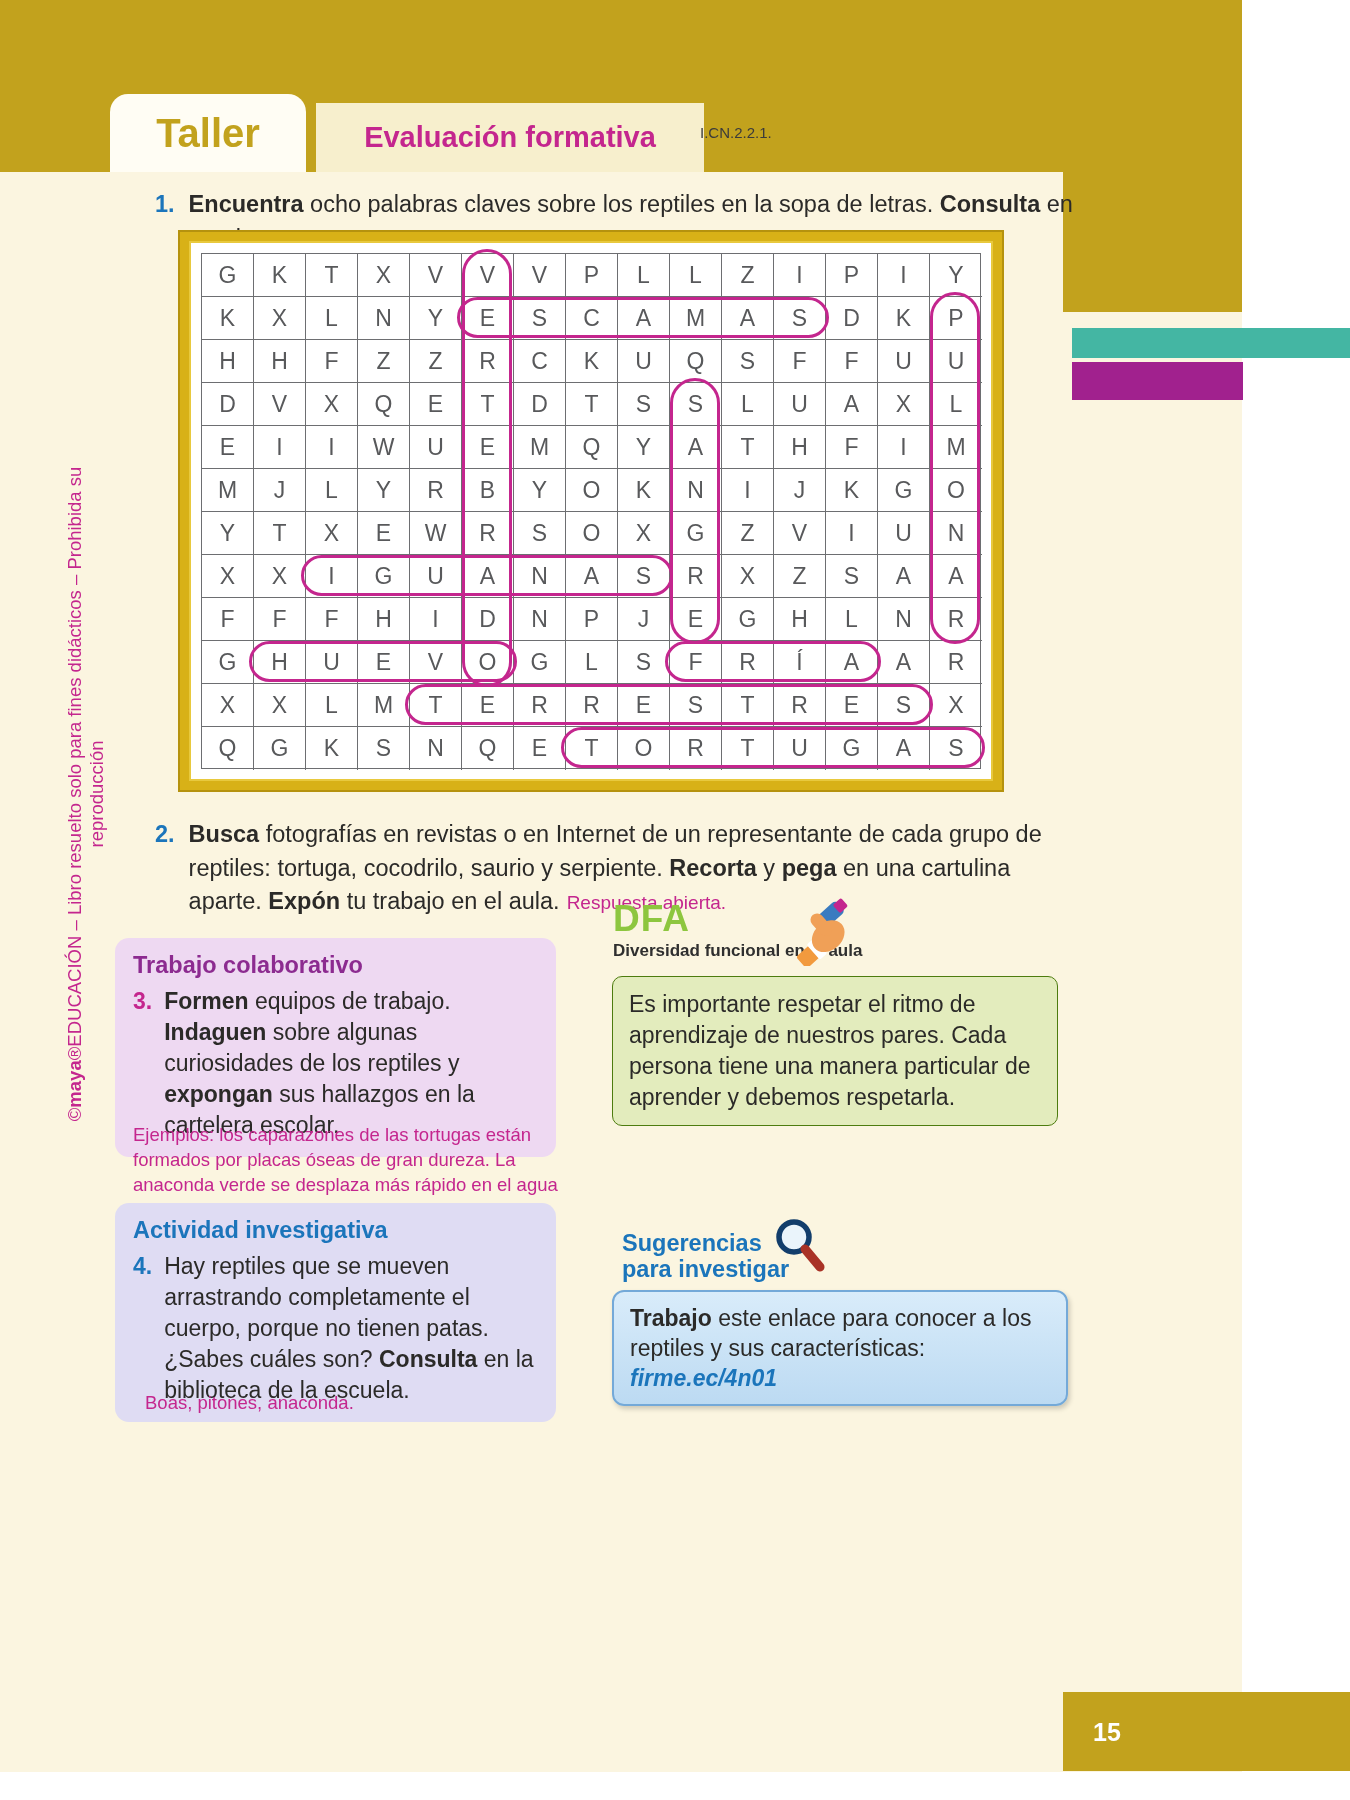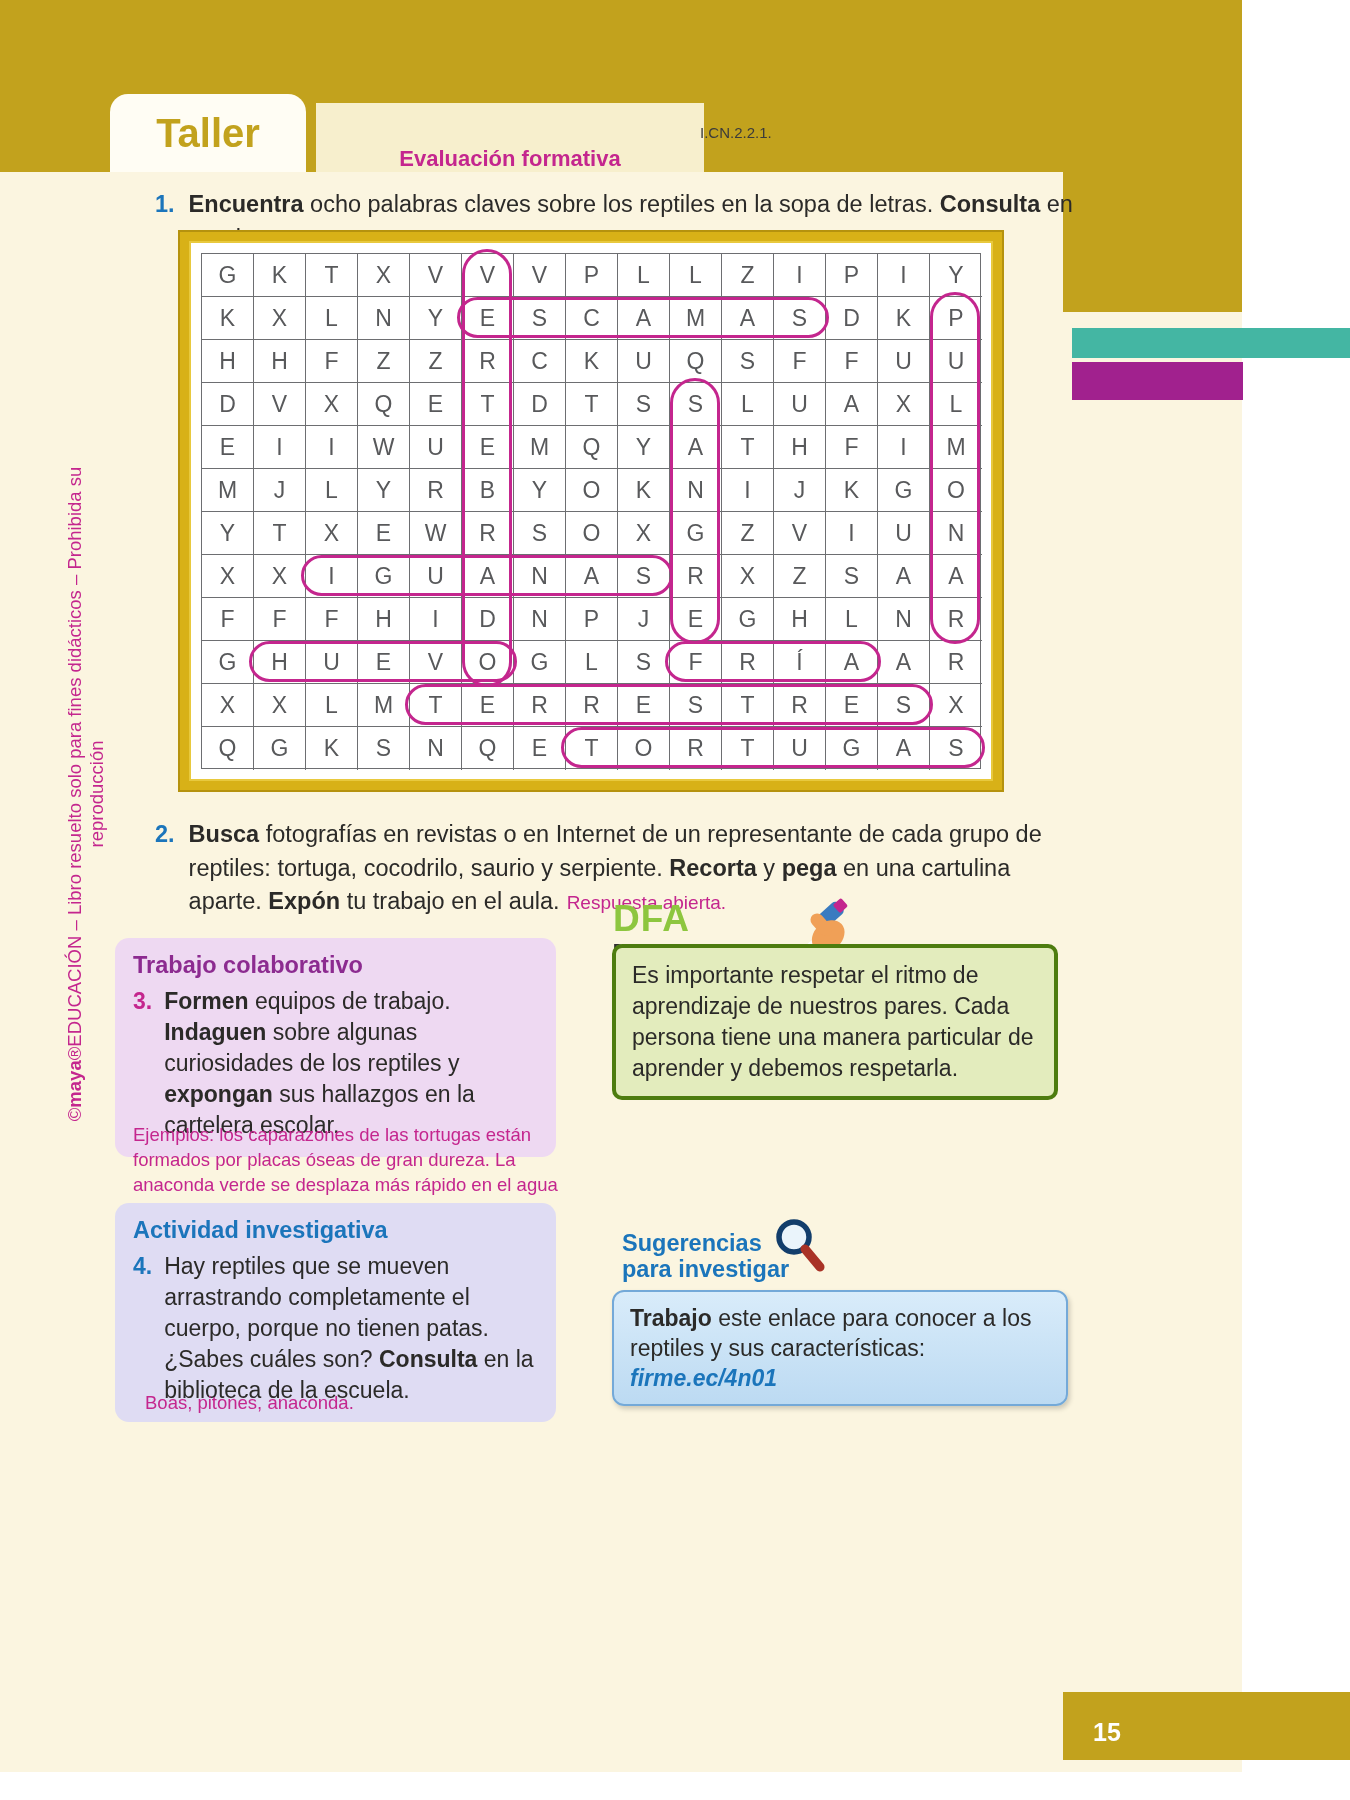--- a/index.html
+++ b/index.html
@@ -6,27 +6,27 @@
   html,body{background:#fff}
   body{width:1350px;height:1800px;font-family:"Liberation Sans",sans-serif;color:#2b2a28;}
   .page{position:relative;width:1350px;height:1800px;overflow:hidden;background:#fff}
   .abs{position:absolute}
 
   .bg-cream{left:0;top:0;width:1242px;height:1772px;background:var(--cream,#fbf5e0)}
   .band-top{left:0;top:0;width:1242px;height:172px;background:var(--gold,#c2a21d)}
   .band-right{left:1063px;top:172px;width:179px;height:140px;background:var(--gold,#c2a21d)}
   .bar-teal{left:1072px;top:328px;width:278px;height:30px;background:var(--teal,#44b6a3)}
   .bar-magenta{left:1072px;top:362px;width:171px;height:38px;background:var(--magentaBar,#a1218e)}
-  .corner-gold{left:1063px;top:1692px;width:287px;height:68px;background:var(--gold,#c2a21d)}
+  .corner-gold{left:1063px;top:1692px;width:287px;height:79px;background:var(--gold,#c2a21d)}
   .page-num{position:absolute;left:30px;top:26px;color:#fff;font-weight:bold;font-size:25px}
 
   .tab-taller{left:110px;top:94px;width:196px;height:78px;background:#fffdf4;border-radius:18px 18px 0 0;
     display:flex;align-items:center;justify-content:center;color:var(--gold,#c2a21d);font-weight:bold;font-size:40px}
-  .eval-box{left:316px;top:103px;width:388px;height:69px;background:#f7efcd;display:flex;align-items:flex-end;justify-content:center;
-    color:var(--magenta,#c4268e);font-weight:bold;font-size:22px}
+  .eval-box{left:316px;top:103px;width:388px;height:69px;background:#f7efcd;display:flex;align-items:center;justify-content:center;
+    color:var(--magenta,#c4268e);font-weight:bold;font-size:29px}
   .std-code{left:700px;top:124px;font-size:15px;font-weight:normal;color:#3b3b3b}
 
   .act-row{display:flex;gap:14px;font-size:23.5px;line-height:33.5px}
   .act1{left:155px;top:188px;width:960px}
   .act2{left:155px;top:818px;width:930px}
   .num-blue{color:var(--blue,#1b75bb);font-weight:bold;flex:0 0 auto}
   .b{font-weight:bold}
   .answer{color:var(--magenta,#c4268e);font-size:19px;margin-left:7px}
   .link{color:var(--blue,#1b75bb);font-style:italic;font-weight:bold}
 
@@ -51,21 +51,21 @@
   .box-num{font-weight:bold;flex:0 0 auto}
   .n-mag{color:var(--magenta,#c4268e)}
   .n-blu{color:var(--blue,#1b75bb)}
 
   .note-mag{position:absolute;color:var(--magenta,#c4268e);font-size:18.5px;line-height:25px}
   .note1{left:133px;top:1122px;width:436px}
   .note2{left:145px;top:1390px;width:420px}
 
   .dfa-title{left:613px;top:898px;color:var(--green,#8dc63f);font-weight:bold;font-size:37px;letter-spacing:1px}
   .dfa-sub{left:613px;top:941px;font-size:17px;font-weight:bold;color:#2f2f2f}
-  .dfa-box{left:612px;top:944px;width:446px;background:var(--boxGreen,#e3ecbd);border:4px solid #4d7c0f;
+  .dfa-box{left:612px;top:976px;width:446px;background:var(--boxGreen,#e3ecbd);border:1px solid #4d7c0f;
     border-radius:10px;padding:12px 16px;font-size:23px;line-height:31px;position:absolute}
 
   .sug-title{left:622px;top:1230px;color:var(--blue,#1b75bb);font-weight:bold;font-size:23.5px;line-height:26px}
   .sug-box{left:612px;top:1290px;width:456px;background:linear-gradient(#d9ecfa,#bcdaf2);border:2px solid #74a9d8;
     border-radius:12px;padding:11px 16px;font-size:23px;line-height:30px;position:absolute;box-shadow:2px 3px 5px rgba(0,0,0,.18)}
 
   .sidebar-vert{position:absolute;left:-294px;top:772px;width:760px;text-align:center;color:var(--magenta,#c4268e);
     font-size:18.5px;transform:rotate(-90deg)}
 
   .icon{position:absolute}

